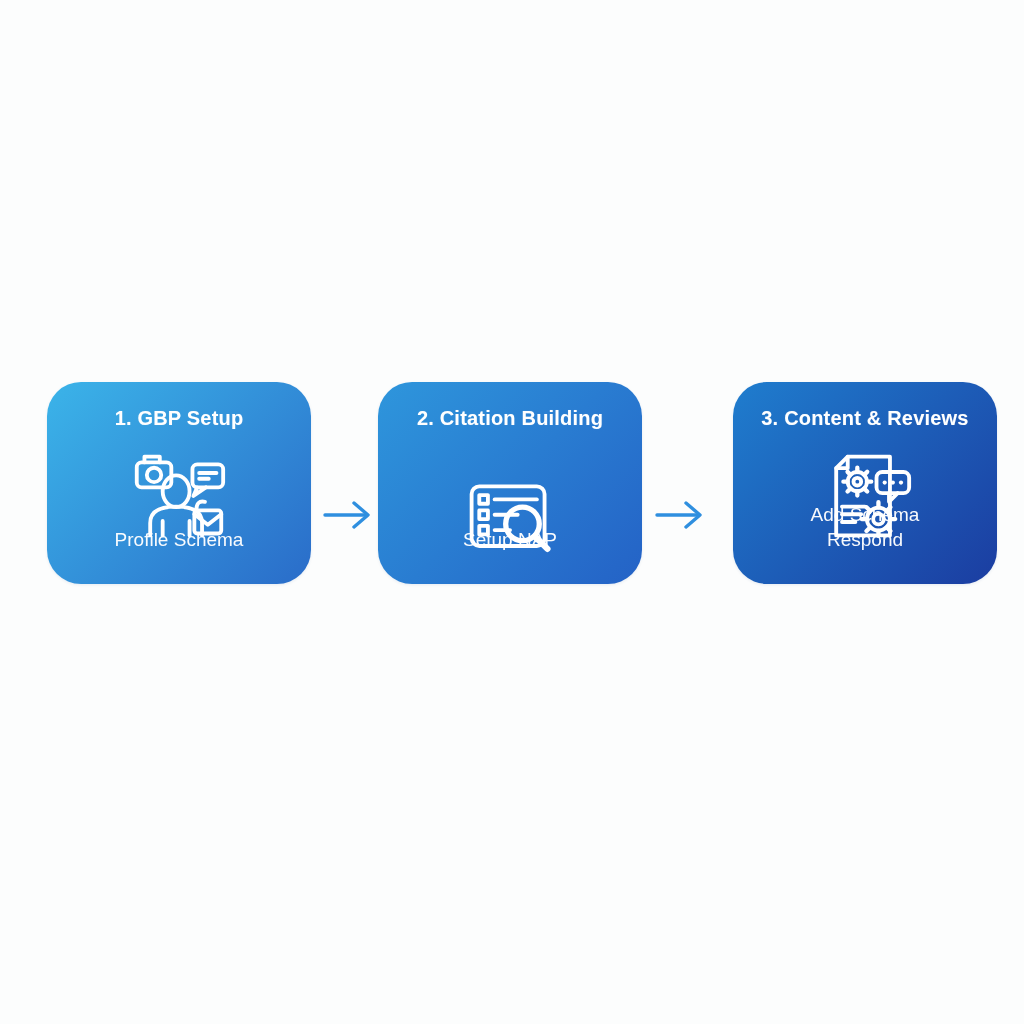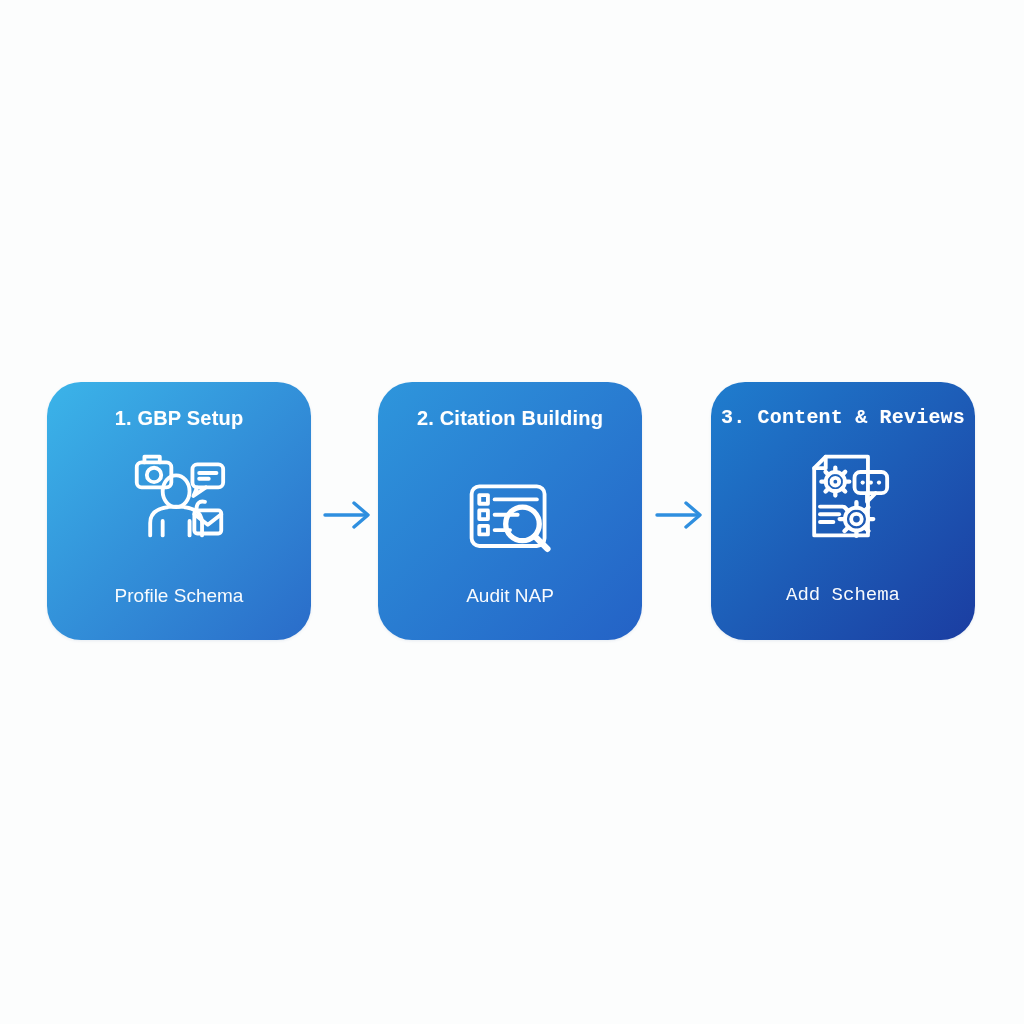--- a/index.html
+++ b/index.html
@@ -2,29 +2,29 @@
 <html><head>
 <meta charset="utf-8">
 <style>
   html,body{margin:0;padding:0;}
   body{
     width:1024px;height:1024px;position:relative;overflow:hidden;
     background:#fcfdfd;
     font-family:"Liberation Sans","DejaVu Sans",sans-serif;
   }
   .card{
-    position:absolute;top:382px;width:264px;height:258px;
+    position:absolute;top:382px;width:264px;height:202px;
     border-radius:34px;
     display:flex;flex-direction:column;align-items:center;
     box-shadow:0 1px 3px rgba(40,80,140,0.10);
     color:#fff;
   }
   .card-1{left:47px;}
   .card-2{left:378px;gap:24px;}
-  .card-3{left:711px;font-family:Liberation Mono, monospace;}
+  .card-3{left:733px;}
   .card-title{
     margin-top:23px;
     font-size:20px;font-weight:bold;line-height:26px;
     letter-spacing:0.2px;text-align:center;
     text-shadow:0 0 1px rgba(255,255,255,0.25);
   }
   .card-icon-wrap{
     height:128px;display:flex;align-items:center;justify-content:center;
     margin-top:2px;
   }
@@ -91,21 +91,21 @@
       <rect x="18" y="55" width="9" height="9"></rect>
       <path d="M34 27.5 H78"></path>
       <path d="M34 43.5 H58"></path>
       <path d="M34 59.5 H50"></path>
 
       <circle cx="63" cy="53" r="17.5" stroke-width="5.5"></circle>
       <path d="M76 66 L89 79" stroke-width="6.5"></path>
     </svg>
   </div>
   <div class="card-label-block">
-    <div class="card-label">Audit NAP</div>
+    <div class="card-label">Setup NAP</div>
     <div class="card-label2"></div>
   </div>
 </div>
 
 <svg class="flow-arrow flow-arrow-2" width="58" height="36" viewBox="0 0 58 36" fill="none" stroke="currentColor" stroke-width="3.4" stroke-linecap="round" stroke-linejoin="round" style="color: rgb(47, 143, 223);">
   <path d="M5 18 H46"></path>
   <path d="M34 6 L48 18 L34 30"></path>
 </svg>
 
 <div class="card card-3" style="background: linear-gradient(135deg, rgb(31, 125, 206), rgb(27, 61, 161));">
@@ -130,14 +130,15 @@
       <path d="M26 68 H46"></path>
       <path d="M26 76 H40"></path>
 
       <circle cx="64" cy="73" r="12"></circle>
       <circle cx="64" cy="73" r="5.5"></circle>
       <path stroke-width="4.5" d="M76 73 L81.5 73 M72.5 81.5 L76.4 85.4 M64 85 L64 90.5 M55.5 81.5 L51.6 85.4 M52 73 L46.5 73 M55.5 64.5 L51.6 60.6 M64 61 L64 55.5 M72.5 64.5 L76.4 60.6"></path>
     </svg>
   </div>
   <div class="card-label-block">
     <div class="card-label">Add Schema</div>
+    <div class="card-label2">Respond</div>
   </div>
 </div>
 
 </body></html>

